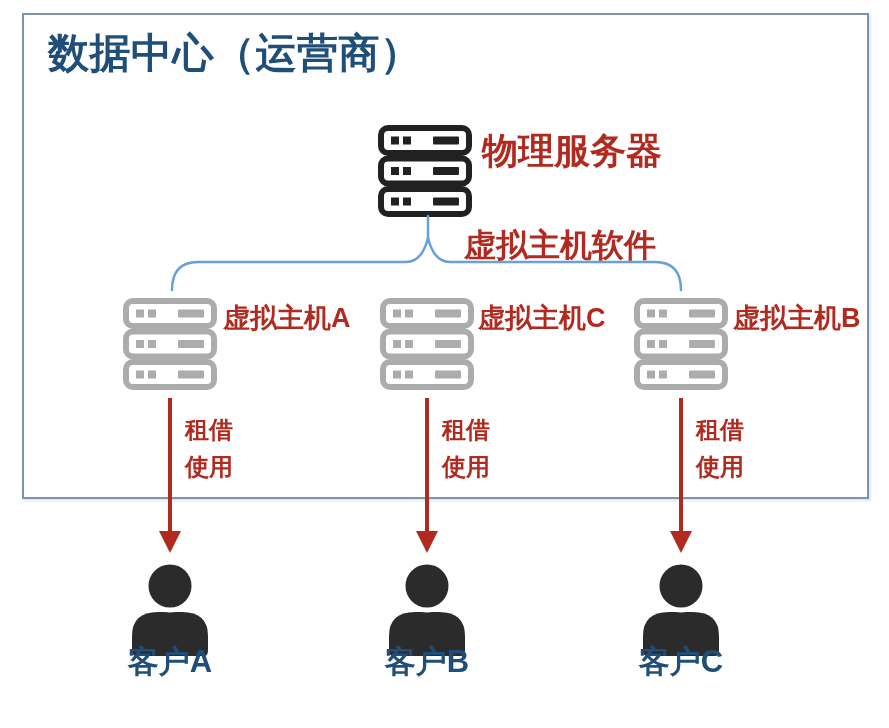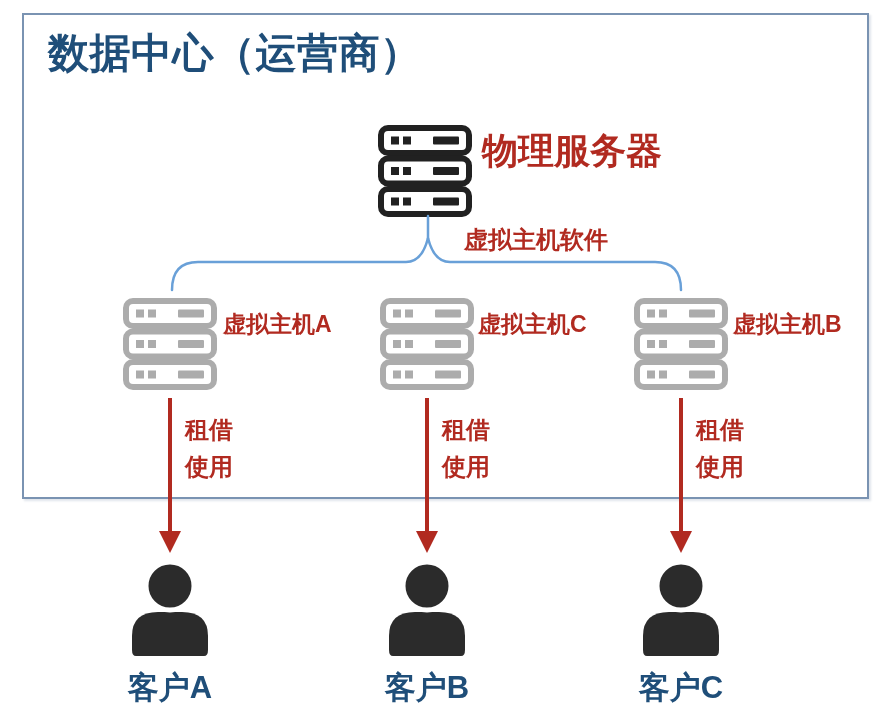--- a/index.html
+++ b/index.html
@@ -13,25 +13,25 @@
     border:2px solid var(--box-border,#7A93B2);
     box-shadow:2px 2px 2px rgba(130,150,175,0.25);
     background:transparent;
   }
   .title{
     left:48px;top:26px;font-size:41px;font-weight:bold;
     color:var(--navy,#1F4E79);letter-spacing:0.5px;white-space:nowrap;
   }
   .red-label{font-weight:bold;color:var(--red,#B12A20);white-space:nowrap;}
   .phys-label{left:482px;top:127px;font-size:36px;}
-  .virt-label{left:464px;top:224px;font-size:24px;}
-  .vm-label{top:309px;font-size:23px;}
+  .virt-label{left:464px;top:224px;font-size:32px;}
+  .vm-label{top:300px;font-size:27px;}
   .rent-label{top:411px;font-size:24px;line-height:37px;white-space:pre-line;}
   .cust-label{
-    top:667px;font-size:31px;font-weight:bold;color:var(--navy,#1F4E79);
+    top:641px;font-size:31px;font-weight:bold;color:var(--navy,#1F4E79);
     width:140px;text-align:center;white-space:nowrap;
   }
   .arrow-line{width:4px;height:134px;top:398px;background:var(--red,#B12A20);}
   .arrow-head{
     width:0;height:0;top:531px;
     border-left:11px solid transparent;border-right:11px solid transparent;
     border-top:22px solid var(--red,#B12A20);
   }
   .srv-black{color:var(--server-black,#212121);}
   .srv-gray{color:var(--server-gray,#ACACAC);}

